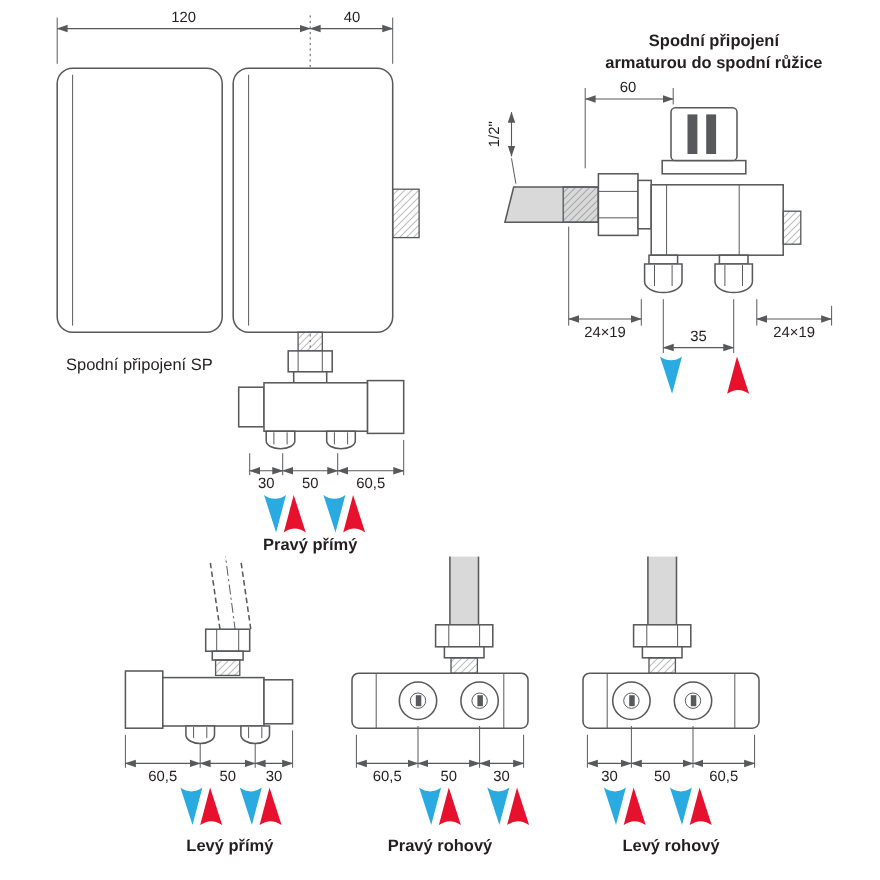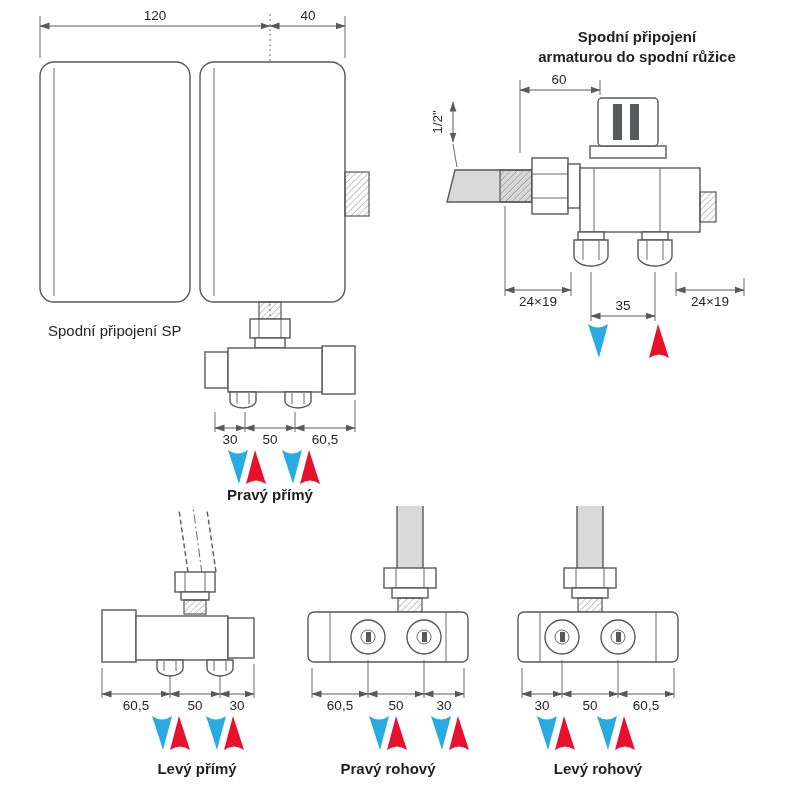--- a/index.html
+++ b/index.html
@@ -1,16 +1,16 @@
 <!DOCTYPE html>
 <html style="--background: #ffffff; --line: #58595b; --text: #231f20; --blue-arrow: #29abe2; --red-arrow: #e8112d; --pipe-fill: #d9d9d9;"><head>
 <meta charset="utf-8">
 <style>
   html,body{margin:0;padding:0;background:#fff;}
-  .page{width:788px;height:800px;background:var(--background,#fff);font-family:"Liberation Sans",sans-serif;overflow:hidden;}
+  .page{width:788px;height:800px;background:var(--background,#fff);font-family:"Liberation Sans",sans-serif;overflow:hidden;padding-left:12px;}
   svg text{font-family:"Liberation Sans",sans-serif;fill:var(--text,#231f20);}
   .dim-label{font-size:13.5px;}
   .caption{font-size:15px;font-weight:700;}
   .title{font-size:15px;font-weight:700;}
   .label{font-size:15px;}
   .ln{stroke:var(--line,#58595b);stroke-width:1.4;fill:none;}
   .lnf{stroke:var(--line,#58595b);stroke-width:1.4;fill:#fff;}
   .thin{stroke:var(--line,#58595b);stroke-width:0.9;fill:none;}
   .dim{stroke:var(--line,#58595b);stroke-width:1;fill:none;}
   .arrows{marker-start:url(#mA);marker-end:url(#mA);}

